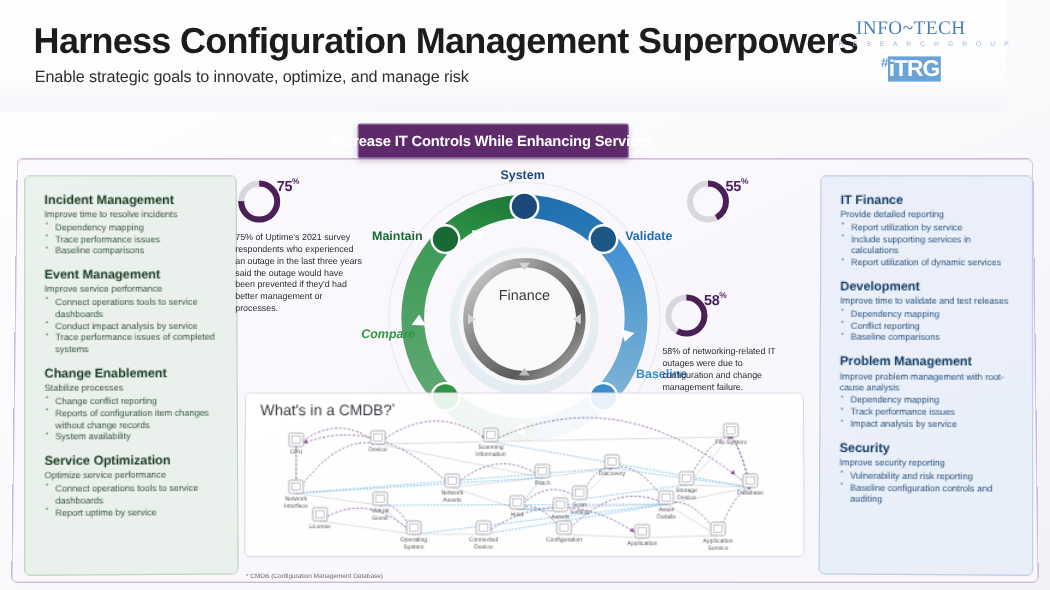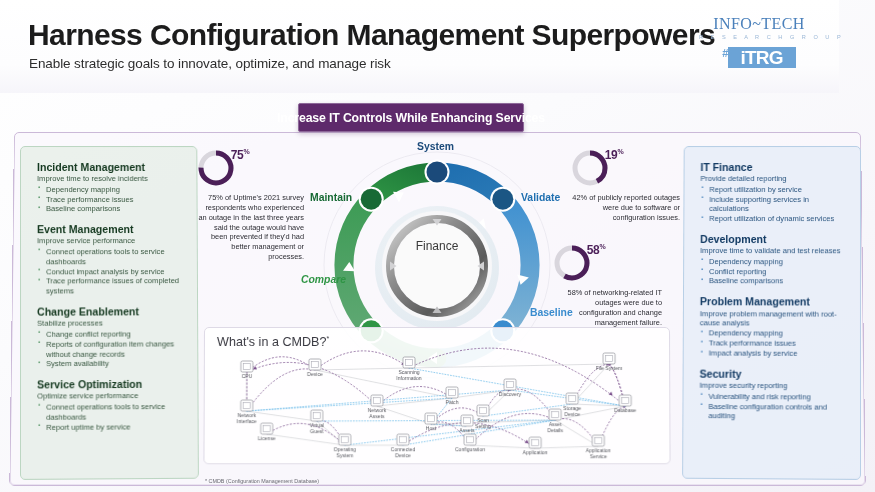--- a/index.html
+++ b/index.html
@@ -23,21 +23,21 @@
              letter-spacing:-0.1px; white-space:nowrap; }
   #logo-wrap{ position:absolute; right:20px; top:16px; width:120px; height:62px;
               text-align:center; }
   #logo-it{ font-family:"Liberation Serif", serif; font-size:16px; color:#4a80bb;
             letter-spacing:0.4px; line-height:1; white-space:nowrap; }
   #logo-rg{ font-size:5.6px; color:#9ab7d6; letter-spacing:3.0px; margin-top:2px;
             white-space:nowrap; }
   #logo-itrg{ margin-top:7px; font-size:19px; font-weight:bold; color:#6ba3d6;
               letter-spacing:-0.8px; white-space:nowrap; }
   #logo-itrg .hash{ font-size:11px; vertical-align:super; }
-  #logo-itrg .box{ background:#6ba3d6; color:#fff; padding:0 13px; }
+  #logo-itrg .box{ background:#6ba3d6; color:#fff; padding:0 1px; }
 
   
   #outer-card{
     position:absolute; left:14px; top:132px; width:847px; height:350px;
     background:rgba(249,247,252,0.72);
     border:1px solid #cbb9d8;
     border-radius:5px;
     transform: perspective(900px) rotateX(1.6deg);
     transform-origin: top center;
   }
@@ -95,21 +95,21 @@
                  text-align:center; font-size:12px; color:#3a3a3a; z-index:5; }
 
   
   .stat{ position:absolute; z-index:6; }
   .stat .circ{ position:relative; width:40px; height:40px; }
   .stat .circ .num{
     position:absolute; inset:0; display:flex; align-items:flex-start; justify-content:center;
     font-size:12px; font-weight:bold; color:#4b1f58; letter-spacing:-0.3px;margin-left:44px;
   }
   .stat .circ .num sup{ font-size:7px; vertical-align:super; }
-  .stat .txt{ font-size:7.4px; line-height:1.33; color:#2c2c33; width:110px; margin-top:5px;text-align:right; }
+  .stat .txt{ font-size:7.4px; line-height:1.33; color:#2c2c33; width:110px; margin-top:5px; }
   #stat-75{ left:196px; top:148px; }
   #stat-75 .txt{ width:108px; }
   #stat-42{ left:570px; top:148px; }
   #stat-58{ left:552px; top:243px; }
 
   
   #cmdb{
     position:absolute; left:204px; top:327px; width:466px; height:137px;
     background:rgba(255,255,255,0.88); border:1px solid #dedae6; border-radius:5px;
     z-index:5; overflow:hidden;
@@ -312,24 +312,23 @@
           <span>75</span>
           <sup>%</sup>
         </div></div>
       <div class="txt">75% of Uptime's 2021 survey respondents who experienced an outage in the last three years said the outage would have been prevented if they'd had better management or processes.</div>
     </div>
   <div class="stat" id="stat-42">
       <div class="circ"><svg width="40" height="40" viewBox="0 0 40 40">
           <circle cx="20" cy="20" r="15" fill="none" stroke="#d9d6dd" stroke-width="5"></circle>
           <circle cx="20" cy="20" r="15" fill="none" stroke="#4b1f58" stroke-width="5" stroke-dasharray="94.24777960769379" stroke-dashoffset="54.663712172462404" transform="rotate(-90 20 20)"></circle>
         </svg><div class="num">
-          <span>19</span>
+          <span>55</span>
           <sup>%</sup>
         </div></div>
-      <div class="txt">42% of publicly reported outages were due to software or configuration issues.</div>
     </div>
   <div class="stat" id="stat-58">
       <div class="circ"><svg width="40" height="40" viewBox="0 0 40 40">
           <circle cx="20" cy="20" r="15" fill="none" stroke="#d9d6dd" stroke-width="5"></circle>
           <circle cx="20" cy="20" r="15" fill="none" stroke="#4b1f58" stroke-width="5" stroke-dasharray="94.24777960769379" stroke-dashoffset="39.5840674352314" transform="rotate(-90 20 20)"></circle>
         </svg><div class="num">
           <span>58</span>
           <sup>%</sup>
         </div></div>
       <div class="txt">58% of networking-related IT outages were due to configuration and change management failure.</div>

